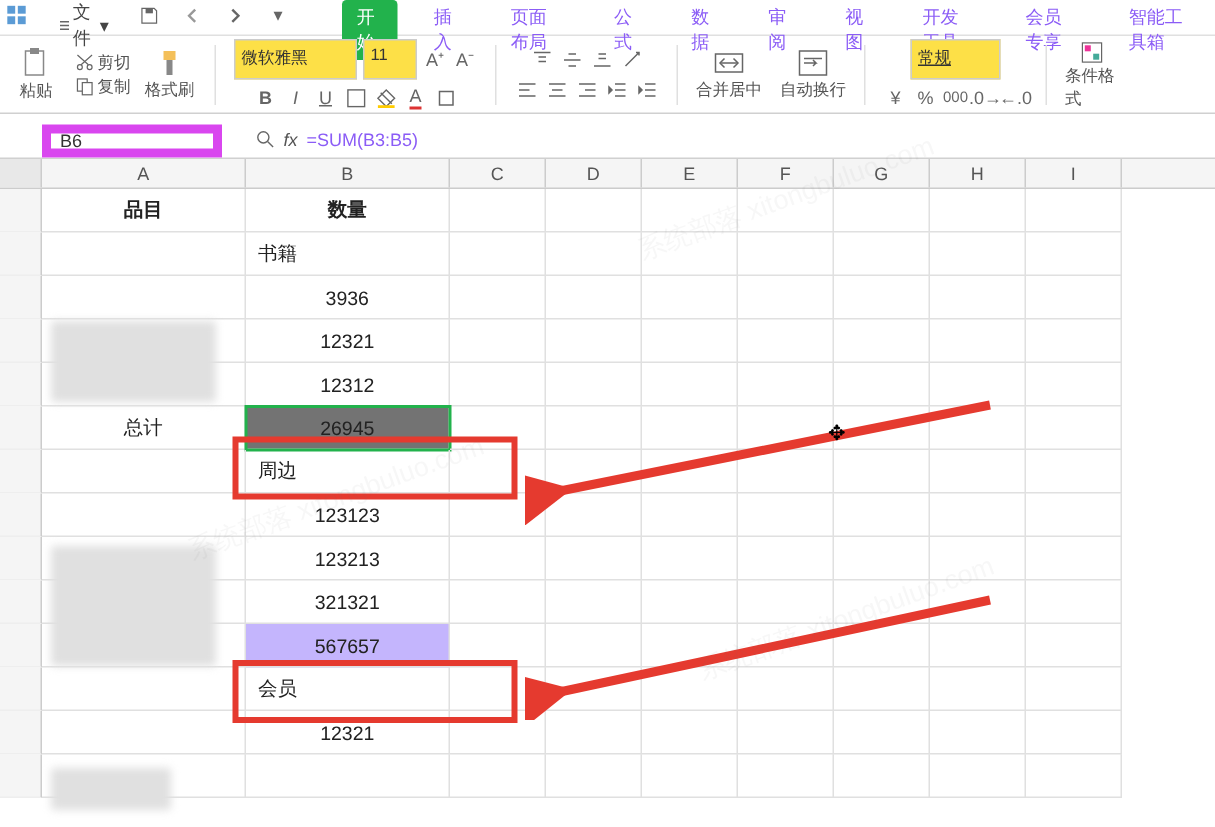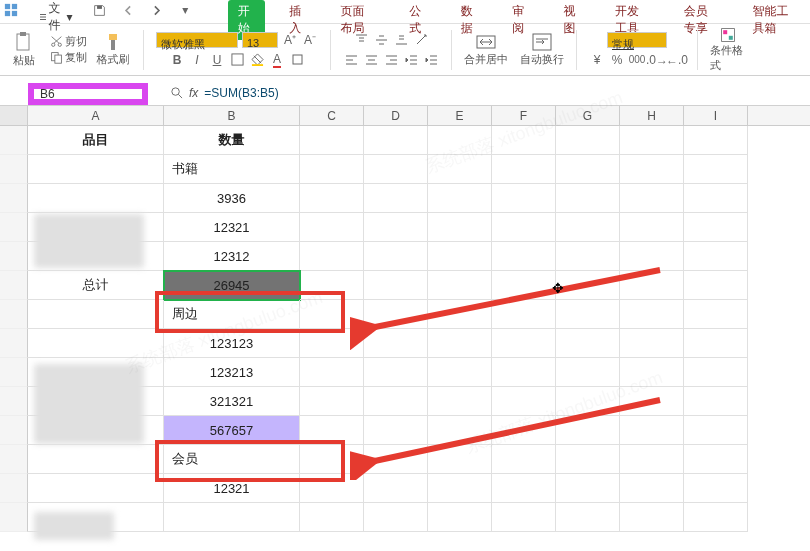--- a/index.html
+++ b/index.html
@@ -2,42 +2,42 @@
 <html><head>
 <meta charset="utf-8">
 <style>
 * { box-sizing: border-box; margin: 0; padding: 0; }
 body { font-family: "Microsoft YaHei", Arial, sans-serif; font-size: 12px; color: #333; background: #fff; width: 810px; height: 551px; overflow: hidden; position: relative; }
 
 
 .menubar { display: flex; align-items: flex-start; height: 24px; background: #fff; border-bottom: 1px solid #e0e0e0; padding: 0 4px; gap: 14px; }
 .menubar .icon-btn { width: 20px; height: 20px; display: flex; align-items: center; justify-content: center; color: #666; }
 .menubar .file-btn { display: flex; align-items: center; gap: 2px; padding: 0 6px; color: #444; }
-.menubar .tab { padding: 3px 10px; color: #7f1d1d; cursor: pointer; }
+.menubar .tab { padding: 3px 10px; color: #8b5cf6; cursor: pointer; }
 .menubar .tab.active { background: #22b24c; color: #fff; border-radius: 3px; }
 
 
 .ribbon { display: flex; align-items: center; height: 52px; background: #fff; border-bottom: 1px solid #d0d0d0; padding: 2px 6px; gap: 8px; }
 .ribbon-col { display: flex; flex-direction: column; gap: 1px; align-items: center; justify-content: center; }
 .ribbon-row { display: flex; align-items: center; gap: 4px; }
 .ribbon .big-btn { display: flex; flex-direction: column; align-items: center; justify-content: center; width: 36px; height: 46px; color: #666; }
 .ribbon .sm { font-size: 11px; color: #555; display: flex; align-items: center; gap: 2px; }
-.ribbon select, .ribbon .sel { height: 16px; border: 1px solid #ccc; background: #eab308; font-size: 11px; padding: 4px 4px; }
+.ribbon select, .ribbon .sel { height: 27px; border: 1px solid #ccc; background: #fde047; font-size: 11px; padding: 4px 4px; }
 .ribbon .font-sel { width: 82px; }
 .ribbon .size-sel { width: 36px; }
 .ribbon .icon { width: 16px; height: 16px; display: inline-flex; align-items: center; justify-content: center; color: #666; }
 .ribbon .sep { width: 1px; height: 40px; background: #e0e0e0; margin: 0 4px; }
 .ribbon .num-sel { width: 60px; text-decoration: underline; }
 
 
 .name-formula { display: flex; align-items: center; height: 24px; border-bottom: 1px solid #d0d0d0; margin-top: 6px; }
 .name-box { width: 120px; height: 22px; border: 6px solid #d946ef; margin-left: 28px; padding: 0 6px; display: flex; align-items: center; font-size: 12px; background: #fff; }
 .formula-area { display: flex; margin-left: 22px; gap: 6px; }
 .fx { font-style: italic; color: #555; }
-.formula-input { font-size: 12px; color: #0c4a6e; }
+.formula-input { font-size: 12px; color: #8b5cf6; }
 
 
 .grid { position: relative; }
 .col-headers { display: flex; height: 20px; background: #f5f5f5; border-bottom: 1px solid #ccc; }
 .corner { width: 28px; border-right: 1px solid #ccc; background: #e8e8e8; }
 .col-h { border-right: 1px solid #ccc; display: flex; align-items: center; justify-content: center; color: #555; font-size: 12px; }
 .col-A { width: 136px; } .col-B { width: 136px; } .col-C { width: 64px; }
 .col-D { width: 64px; } .col-E { width: 64px; } .col-F { width: 64px; }
 .col-G { width: 64px; } .col-H { width: 64px; } .col-I { width: 64px; }
 
@@ -144,21 +144,21 @@
     <svg width="18" height="20" viewBox="0 0 18 20">
         <rect x="5" y="2" width="8" height="6" fill="#f4c05a"></rect>
         <rect x="7" y="8" width="4" height="10" fill="#888"></rect>
       </svg>
     <span class="sm">格式刷</span>
   </div>
   <div class="sep"></div>
   <div class="ribbon-col" style="gap:4px">
     <div class="ribbon-row">
       <div class="sel font-sel">微软雅黑</div>
-      <div class="sel size-sel">13</div>
+      <div class="sel size-sel">11</div>
       <span class="icon">A⁺</span>
       <span class="icon">A⁻</span>
     </div>
     <div class="ribbon-row">
       <span class="icon" style="font-weight:bold">B</span>
       <span class="icon" style="font-style:italic">I</span>
       <span class="icon" style="text-decoration:underline">U</span>
       <span class="icon">
           <svg width="13" height="13" viewBox="0 0 14 14">
             <rect x="1" y="1" width="12" height="12" fill="none" stroke="#666"></rect>

